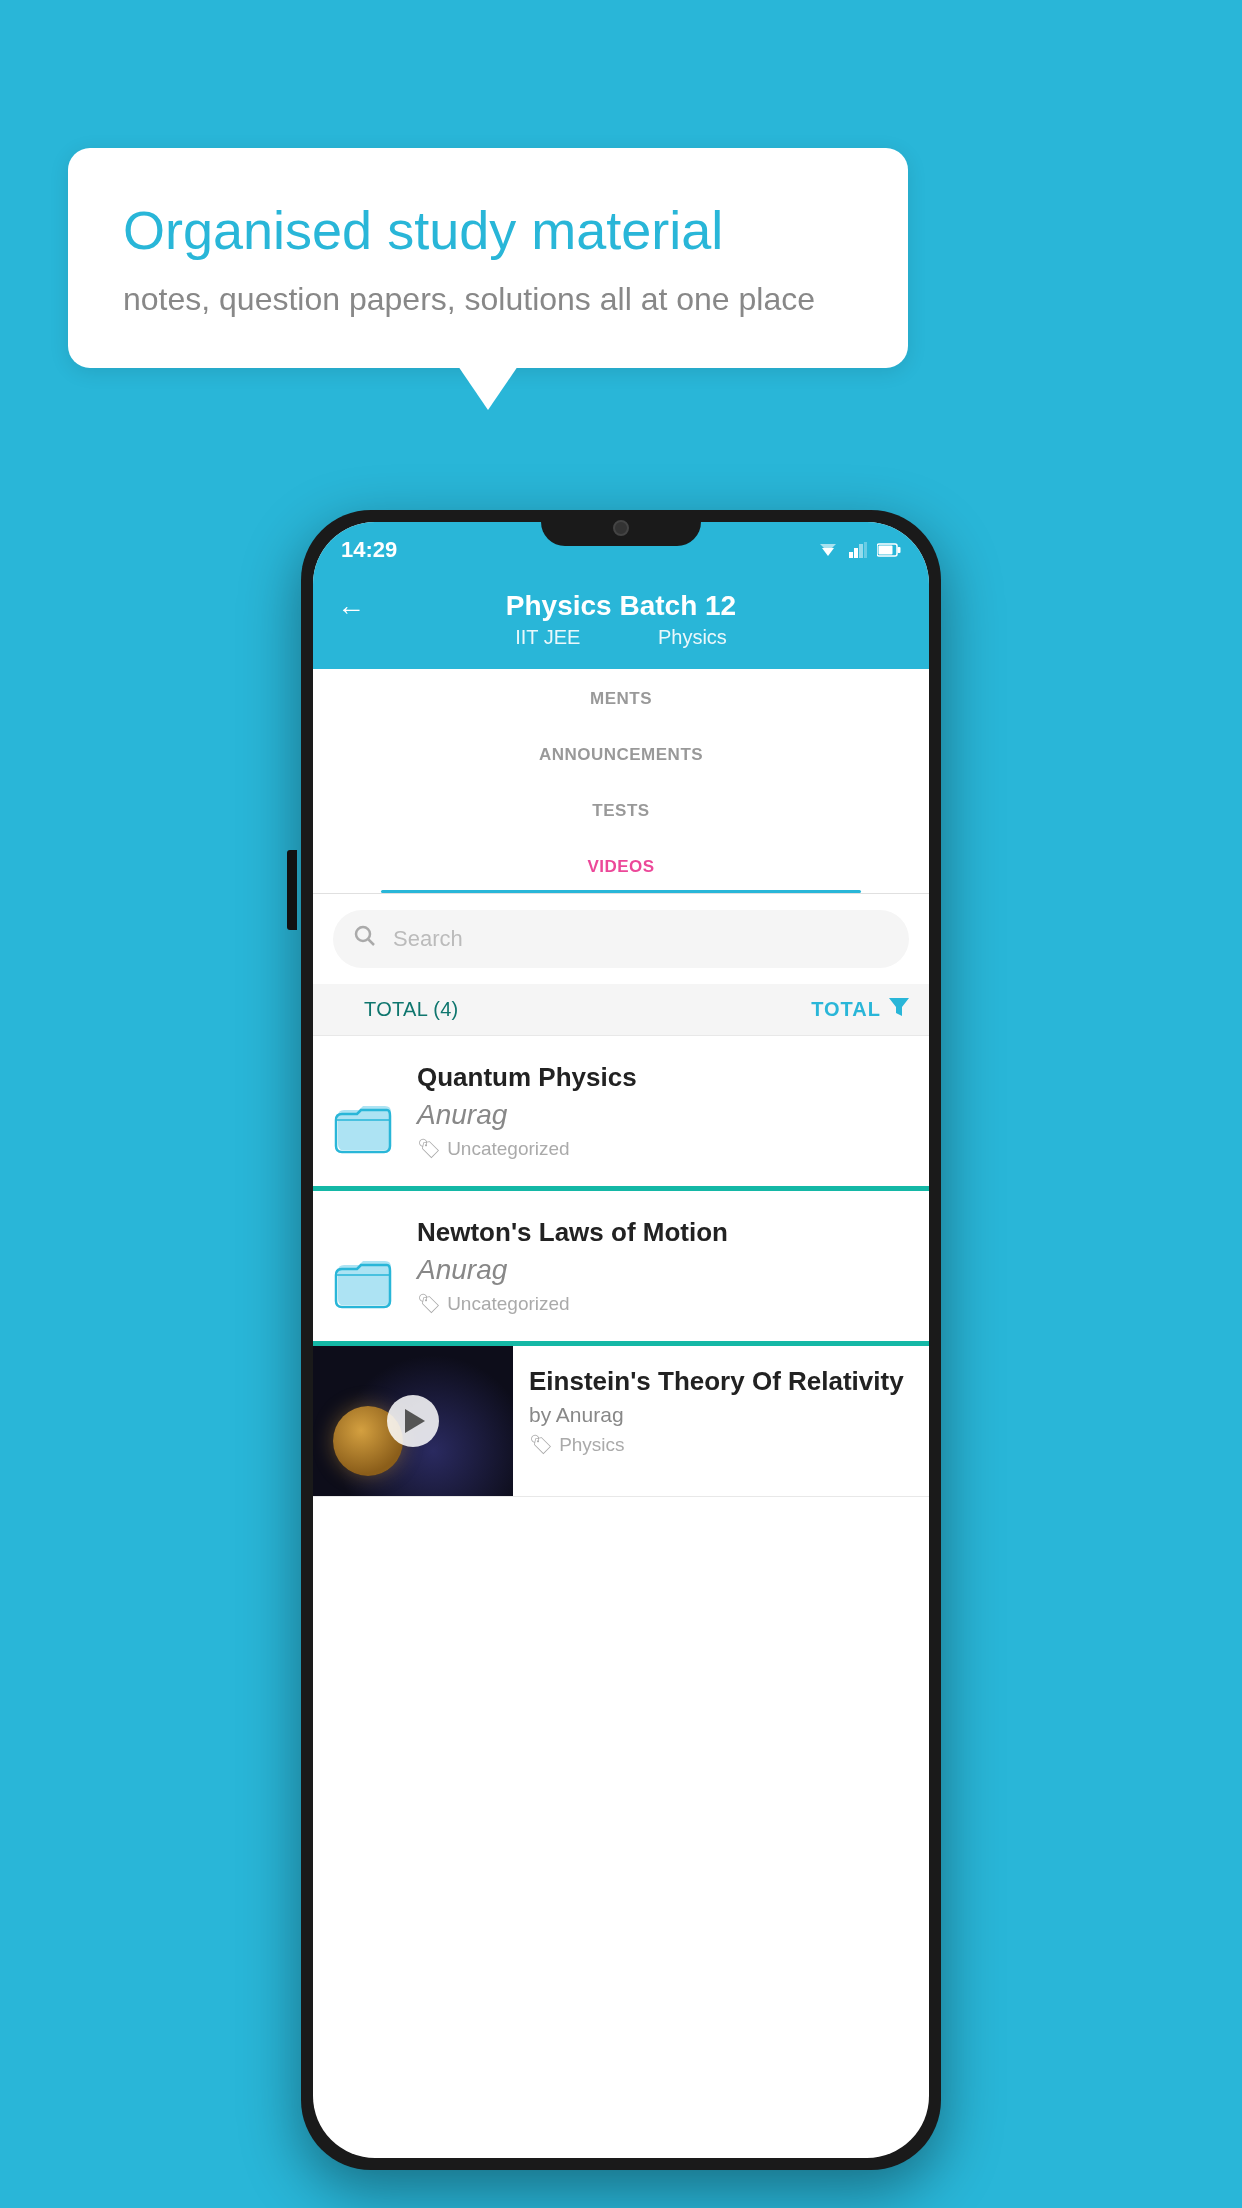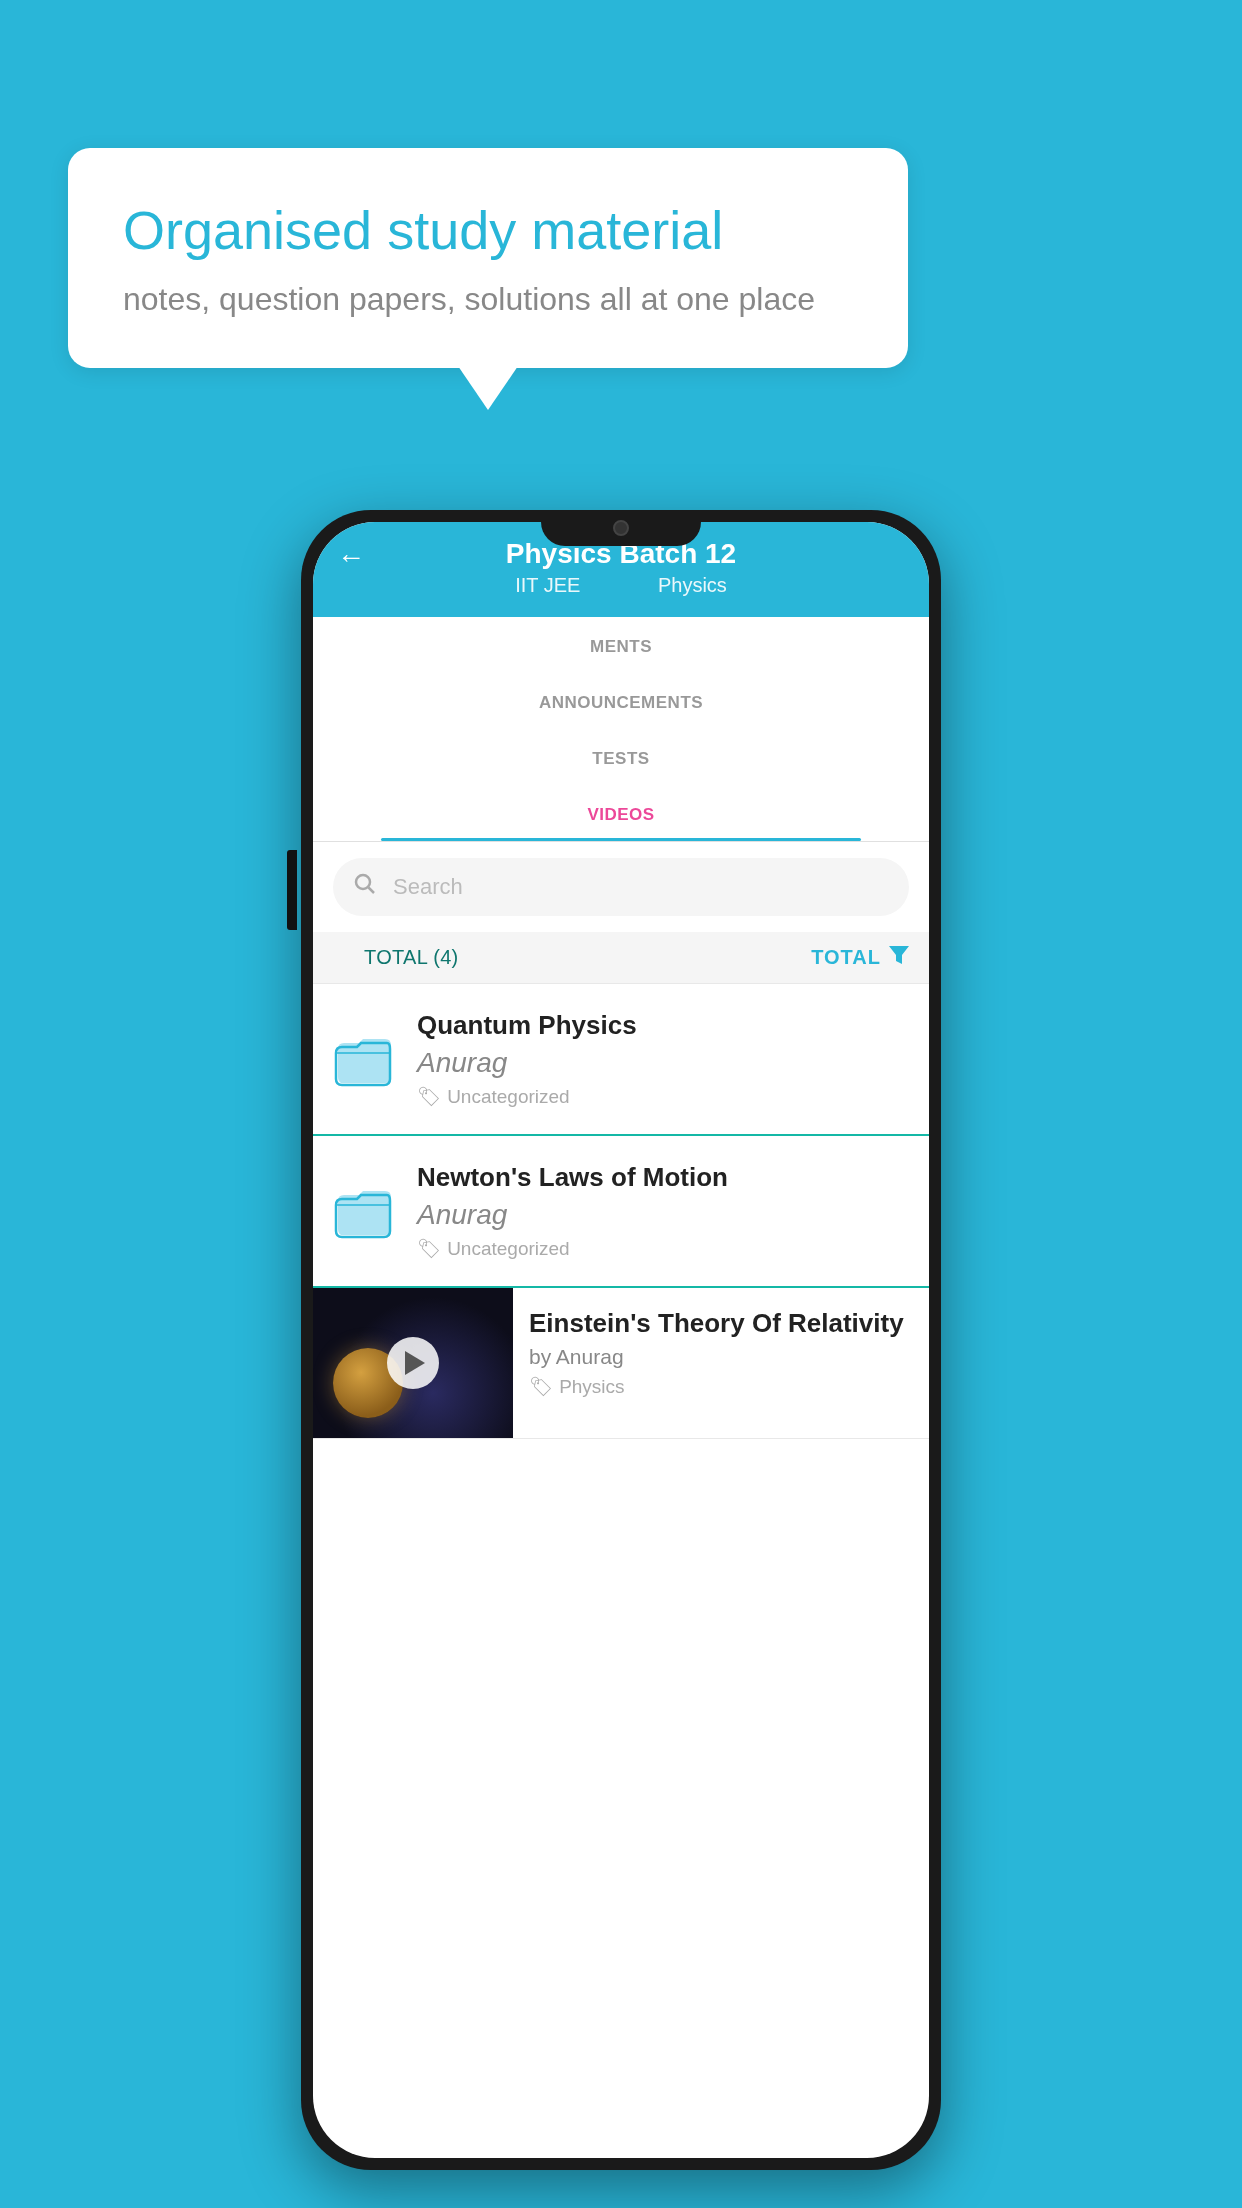--- a/index.html
+++ b/index.html
@@ -255,23 +255,23 @@
       font-size: 20px;
       font-weight: 700;
       letter-spacing: 1px;
       cursor: pointer;
     }
 
     
     .list-item {
       background: white;
       display: flex;
-      align-items: center;
+      align-items: flex-end;
       padding: 26px 20px;
-      border-bottom: 2px solid #14b8a6;
+      border-bottom: 5px solid #14b8a6;
       cursor: pointer;
       gap: 20px;
     }
     .item-icon {
       width: 64px;
       height: 64px;
       flex-shrink: 0;
       margin-top: 4px;
     }
     .item-content {
@@ -393,20 +393,43 @@
 
 <div class="phone-container">
   <div class="phone-outer">
 
     <div class="notch">
       <div class="camera-dot"></div>
     </div>
 
     <div class="phone-inner">
 
+      <div class="status-bar">
+        <span class="status-time">14:29</span>
+        <div class="status-icons">
+
+          <svg width="22" height="16" viewBox="0 0 22 16">
+            <polygon points="11,14 11,14 5,6 17,6" fill="white"></polygon>
+            <polygon points="11,10 11,10 3,2 19,2" fill="white" opacity="0.6"></polygon>
+          </svg>
+
+          <svg width="18" height="16" viewBox="0 0 18 16">
+            <rect x="0" y="10" width="4" height="6" fill="white"></rect>
+            <rect x="5" y="6" width="4" height="10" fill="white"></rect>
+            <rect x="10" y="2" width="4" height="14" fill="white" opacity="0.5"></rect>
+            <rect x="15" y="0" width="3" height="16" fill="white" opacity="0.3"></rect>
+          </svg>
+
+          <svg width="24" height="14" viewBox="0 0 24 14">
+            <rect x="0" y="1" width="20" height="12" rx="2" stroke="white" stroke-width="1.5" fill="none"></rect>
+            <rect x="20.5" y="4" width="3" height="6" rx="1" fill="white"></rect>
+            <rect x="1.5" y="2.5" width="14" height="9" rx="1" fill="white"></rect>
+          </svg>
+        </div>
+      </div>
 
       <div class="app-header">
         <div class="header-row">
           <span class="back-arrow">←</span>
           <span class="header-title">Physics Batch 12</span>
         </div>
         <div class="header-subtitle">
           <span>IIT JEE</span>
           <span>  </span>
           <span>Physics</span>

